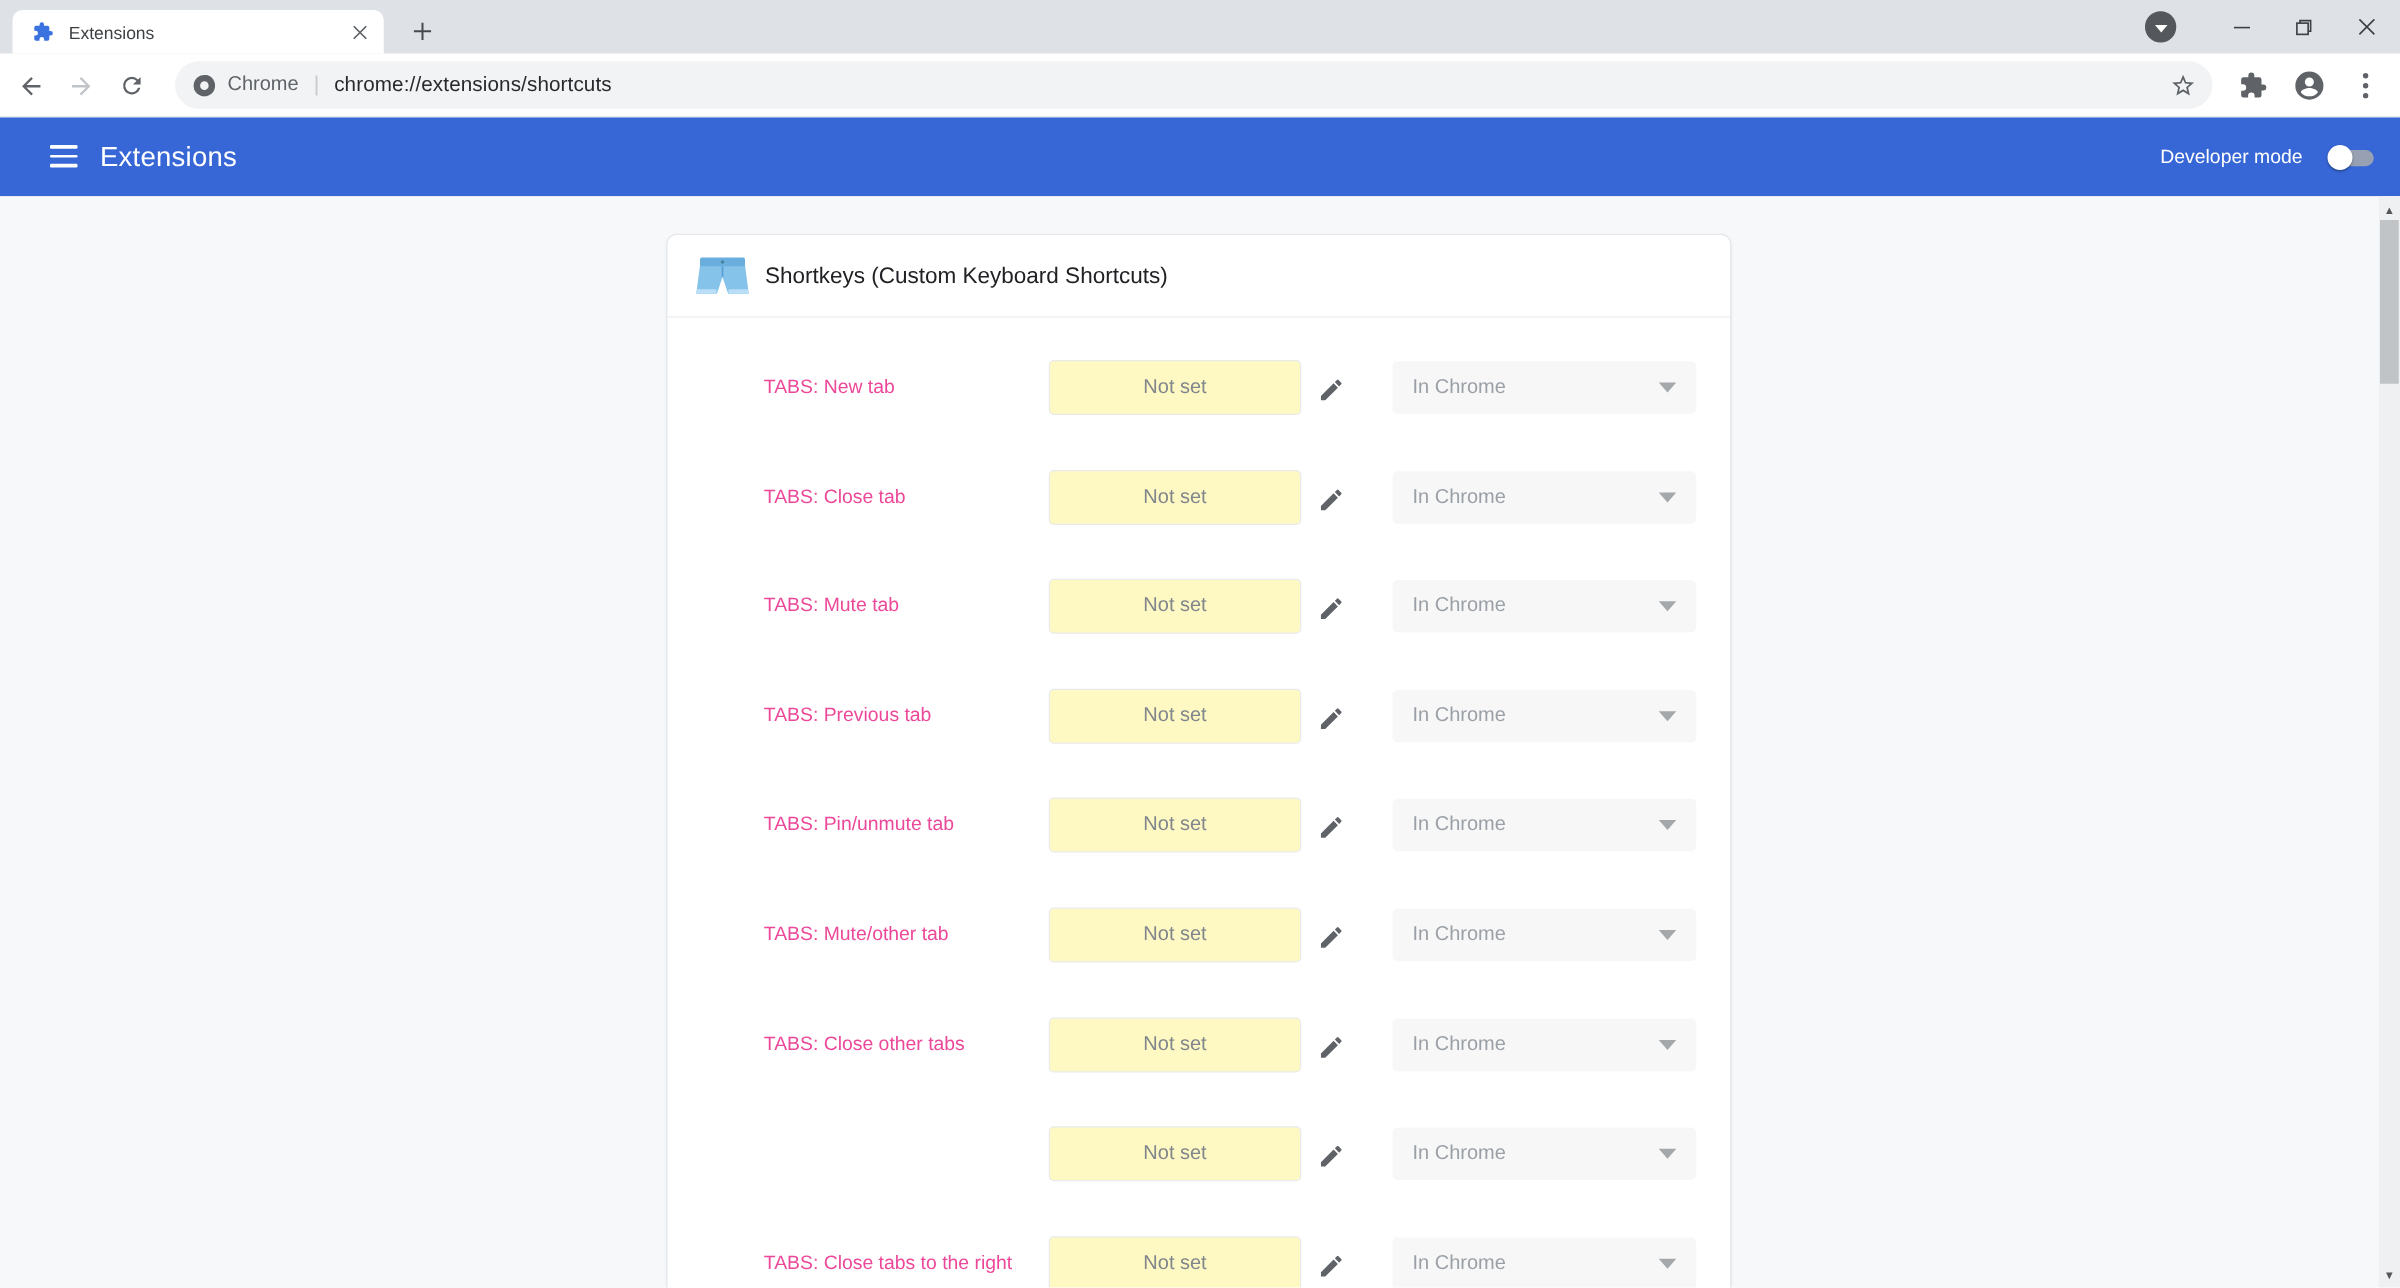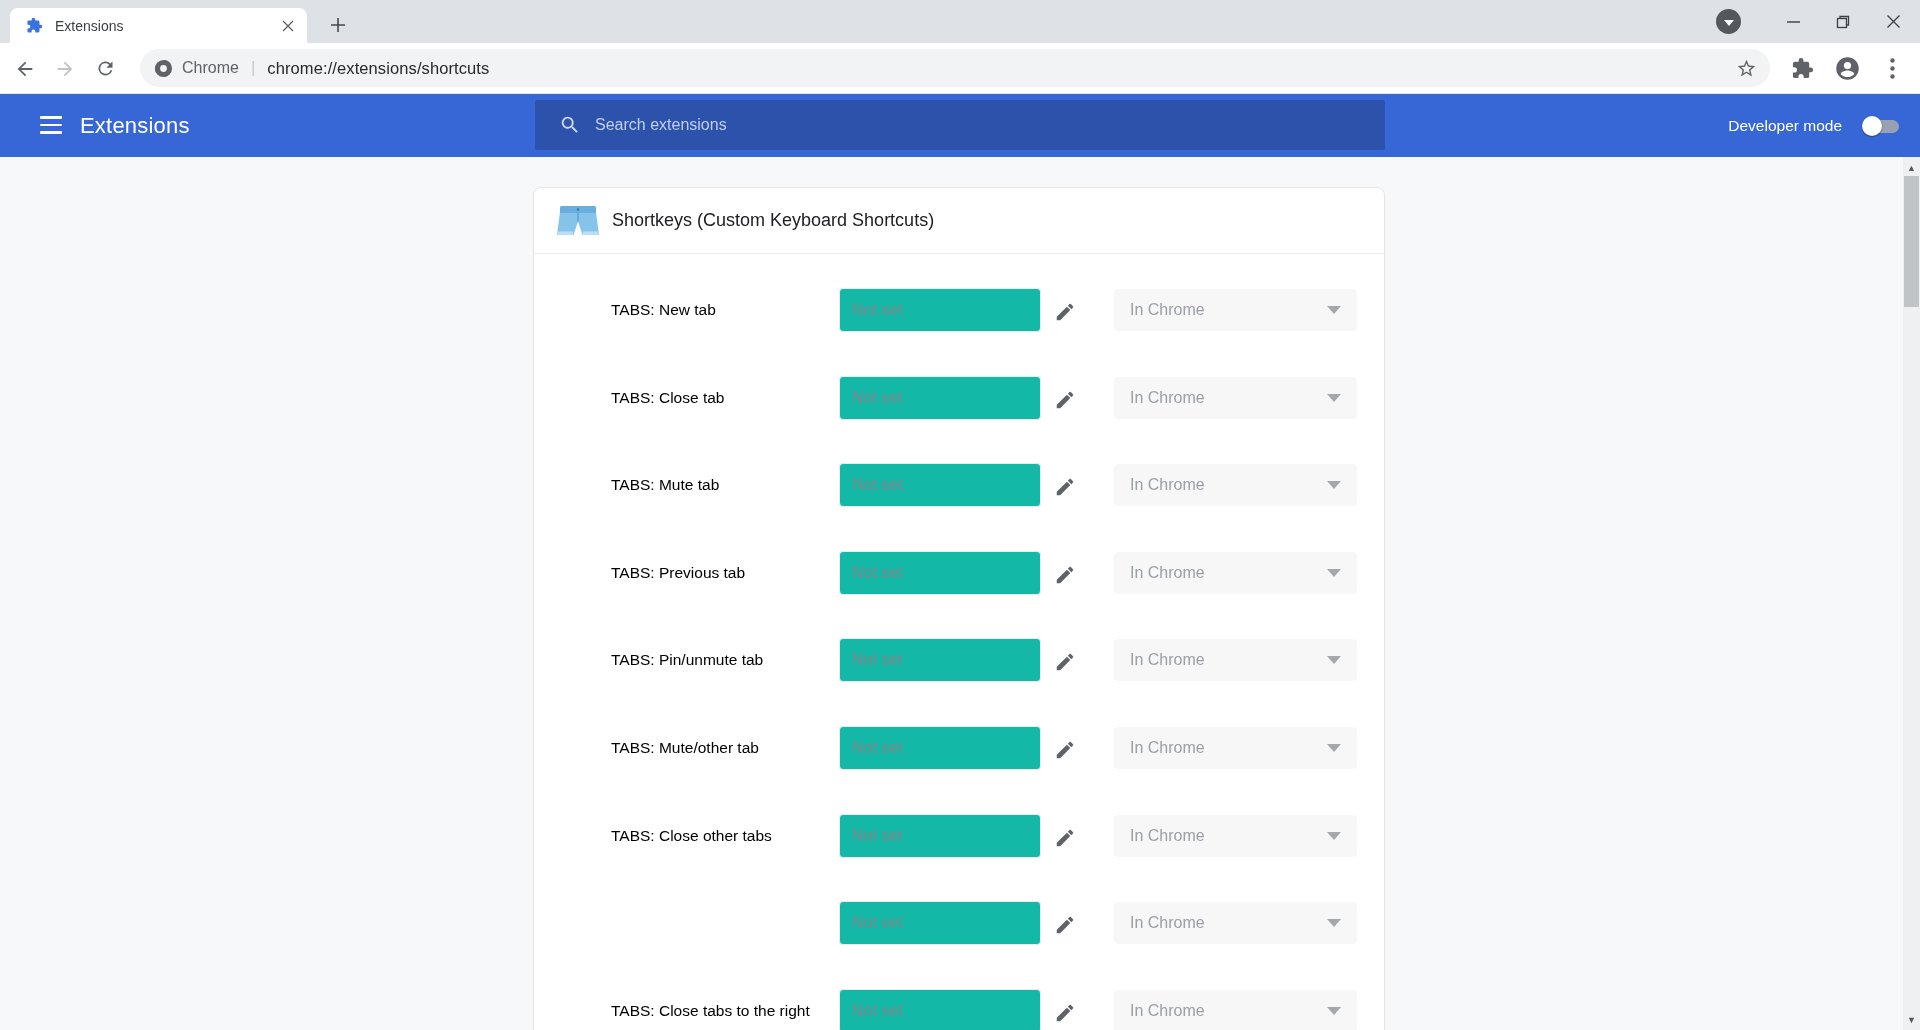--- a/index.html
+++ b/index.html
@@ -59,24 +59,24 @@
   
   .content { position:absolute; top:157px; left:0; width:1920px; height:995px; background:#f7f8fa; }
   .card { position:absolute; left:533px; top:30px; width:852px; height:900px; background:#fff;
           border:1px solid #e5e7ea; border-radius:8px; box-shadow:0 1px 2px rgba(0,0,0,.06); overflow:hidden; }
   .card-header { height:66px; display:flex; align-items:center; border-bottom:1px solid #eceef0; }
   .ext-icon { width:44px; height:38px; margin-left:22px; flex:0 0 auto; }
   .ext-title { margin-left:12px; font-size:18px; color:#202124; }
   .rows {}
   .shortcut-row { position:relative; height:87.6px; }
   .row-label { position:absolute; left:77px; top:34px; height:44px; display:flex; align-items:center;
-               font-size:15.5px; color:#000000; white-space:nowrap; }
-  .key-input { position:absolute; left:305px; top:34px; width:202px; height:44px; background:#14b8a6;
+               font-size:15.5px; color:#ec4899; white-space:nowrap; }
+  .key-input { position:absolute; left:305px; top:34px; width:202px; height:44px; background:#fef9c3;
                border:1px solid #e9eaec; border-radius:4px; font-size:16px; color:#202124;
-               padding:0 12px; outline:none; font-family:"Liberation Sans", sans-serif; }
+               padding:0 12px; outline:none; font-family:"Liberation Sans", sans-serif;text-align:center; }
   .key-input::placeholder { color:#80868b; opacity:1; }
   .edit-btn { position:absolute; left:518px; top:45px; width:26px; height:26px; display:flex;
               align-items:center; justify-content:center; }
   .scope-select { position:absolute; left:580px; top:35px; width:243px; height:42px; background:#f7f7f8;
                   border-radius:4px; display:flex; align-items:center; padding:0 16px; }
   .scope-value { font-size:16px; color:#9aa0a6; flex:1 1 auto; }
   .scope-arrow { width:0; height:0; border-left:7px solid transparent; border-right:7px solid transparent;
                  border-top:8px solid #a5a8ab; }
 
   
@@ -189,28 +189,20 @@
   </div>
 </div>
 
 <div class="bluebar">
   <div class="hamburger">
       <span></span>
       <span></span>
       <span></span>
     </div>
   <div class="bluebar-title">Extensions</div>
-  <div class="searchbox">
-    <span class="mag">
-      <svg width="22" height="22" viewBox="0 0 24 24" fill="#cdd8f2">
-          <path d="M15.5 14h-.79l-.28-.27a6.5 6.5 0 1 0-.7.7l.27.28v.79l5 4.99L20.49 19l-4.99-5zm-6 0A4.5 4.5 0 1 1 14 9.5 4.5 4.5 0 0 1 9.5 14z"></path>
-        </svg>
-    </span>
-    <span class="search-placeholder">Search extensions</span>
-  </div>
   <div class="devmode">
     <span class="devmode-label">Developer mode</span>
     <span class="toggle">
       <span class="track"></span>
       <span class="knob"></span>
     </span>
   </div>
 </div>
 
 <div class="content">

